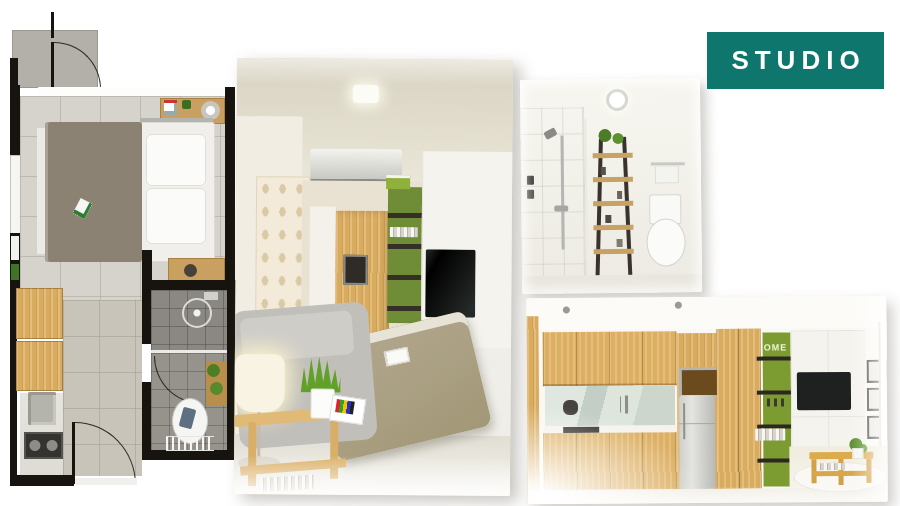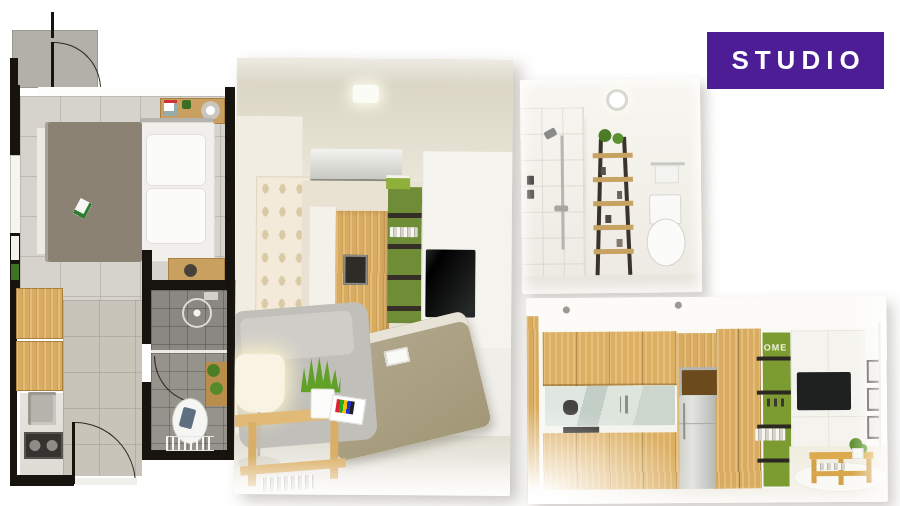--- a/index.html
+++ b/index.html
@@ -198,15 +198,15 @@
   <div class="abs" style="left:282px;top:156px;width:64px;height:7px;background:#dcab4e;border-radius:1px;"></div>
   <div class="abs" style="left:284px;top:163px;width:5px;height:24px;background:#d2a148;"></div>
   <div class="abs" style="left:311px;top:163px;width:5px;height:26px;background:#d2a148;"></div>
   <div class="abs" style="left:339px;top:163px;width:5px;height:24px;background:#d2a148;"></div>
   <div class="abs" style="left:285px;top:175px;width:57px;height:5px;background:#d8a74c;"></div>
   <div class="abs books" style="left:290px;top:167px;width:28px;height:7px;"></div>
   <div class="abs" style="left:322px;top:142px;width:13px;height:13px;border-radius:50%;background:#5f9232;box-shadow:7px 4px 0 -2px #6ba23a;"></div>
   <div class="abs" style="left:325px;top:152px;width:9px;height:9px;background:#f6f6f2;border:1px solid #e2e2dc;"></div>
 </div>
 
-<div id="studio-badge" class="abs" style="left:707px;top:32px;width:177px;height:57px;background:#4c1d95;">
+<div id="studio-badge" class="abs" style="left:707px;top:32px;width:177px;height:57px;background:#0f766e;">
   <span>STUDIO</span>
 </div>
 
 </body></html>

